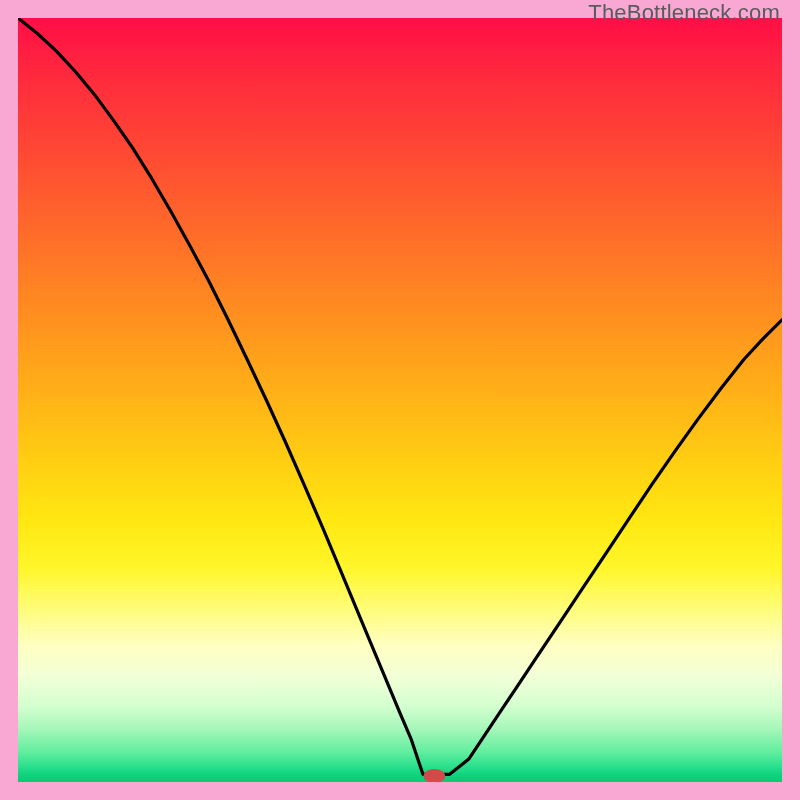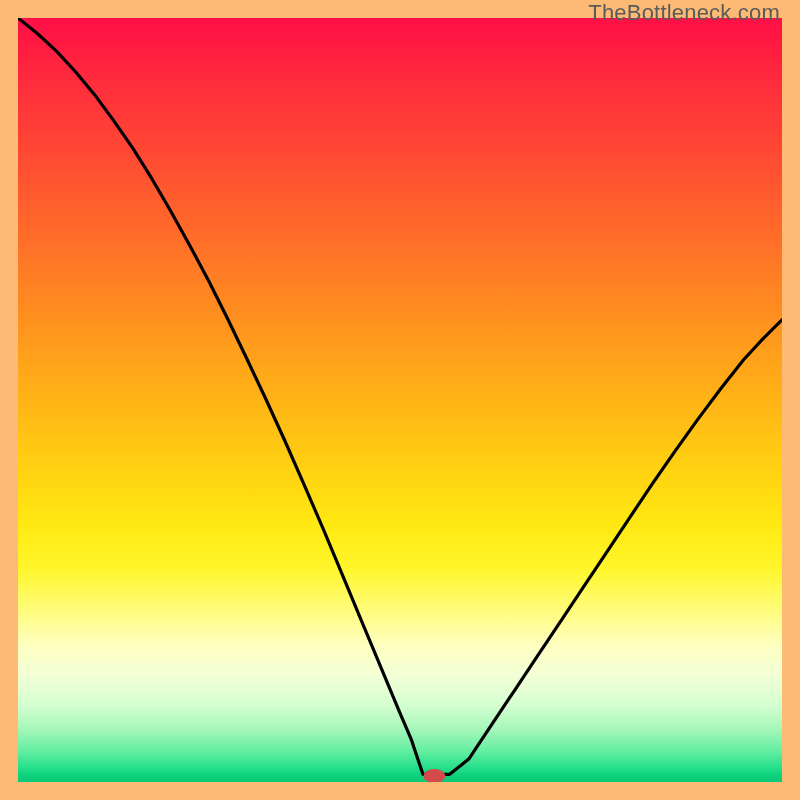--- a/index.html
+++ b/index.html
@@ -8,21 +8,21 @@
     width: 800px;
     height: 800px;
     background: #000;
     overflow: hidden;
     font-family: Arial, Helvetica, sans-serif;
   }
   .frame {
     position: relative;
     width: 800px;
     height: 800px;
-    background: #fdba74;
+    background: #f9a8d4;
   }
   .plot-area {
     position: absolute;
     left: 18px;
     top: 18px;
     width: 764px;
     height: 764px;
     
     background: linear-gradient(to bottom,
       #ff0e46 0%,

